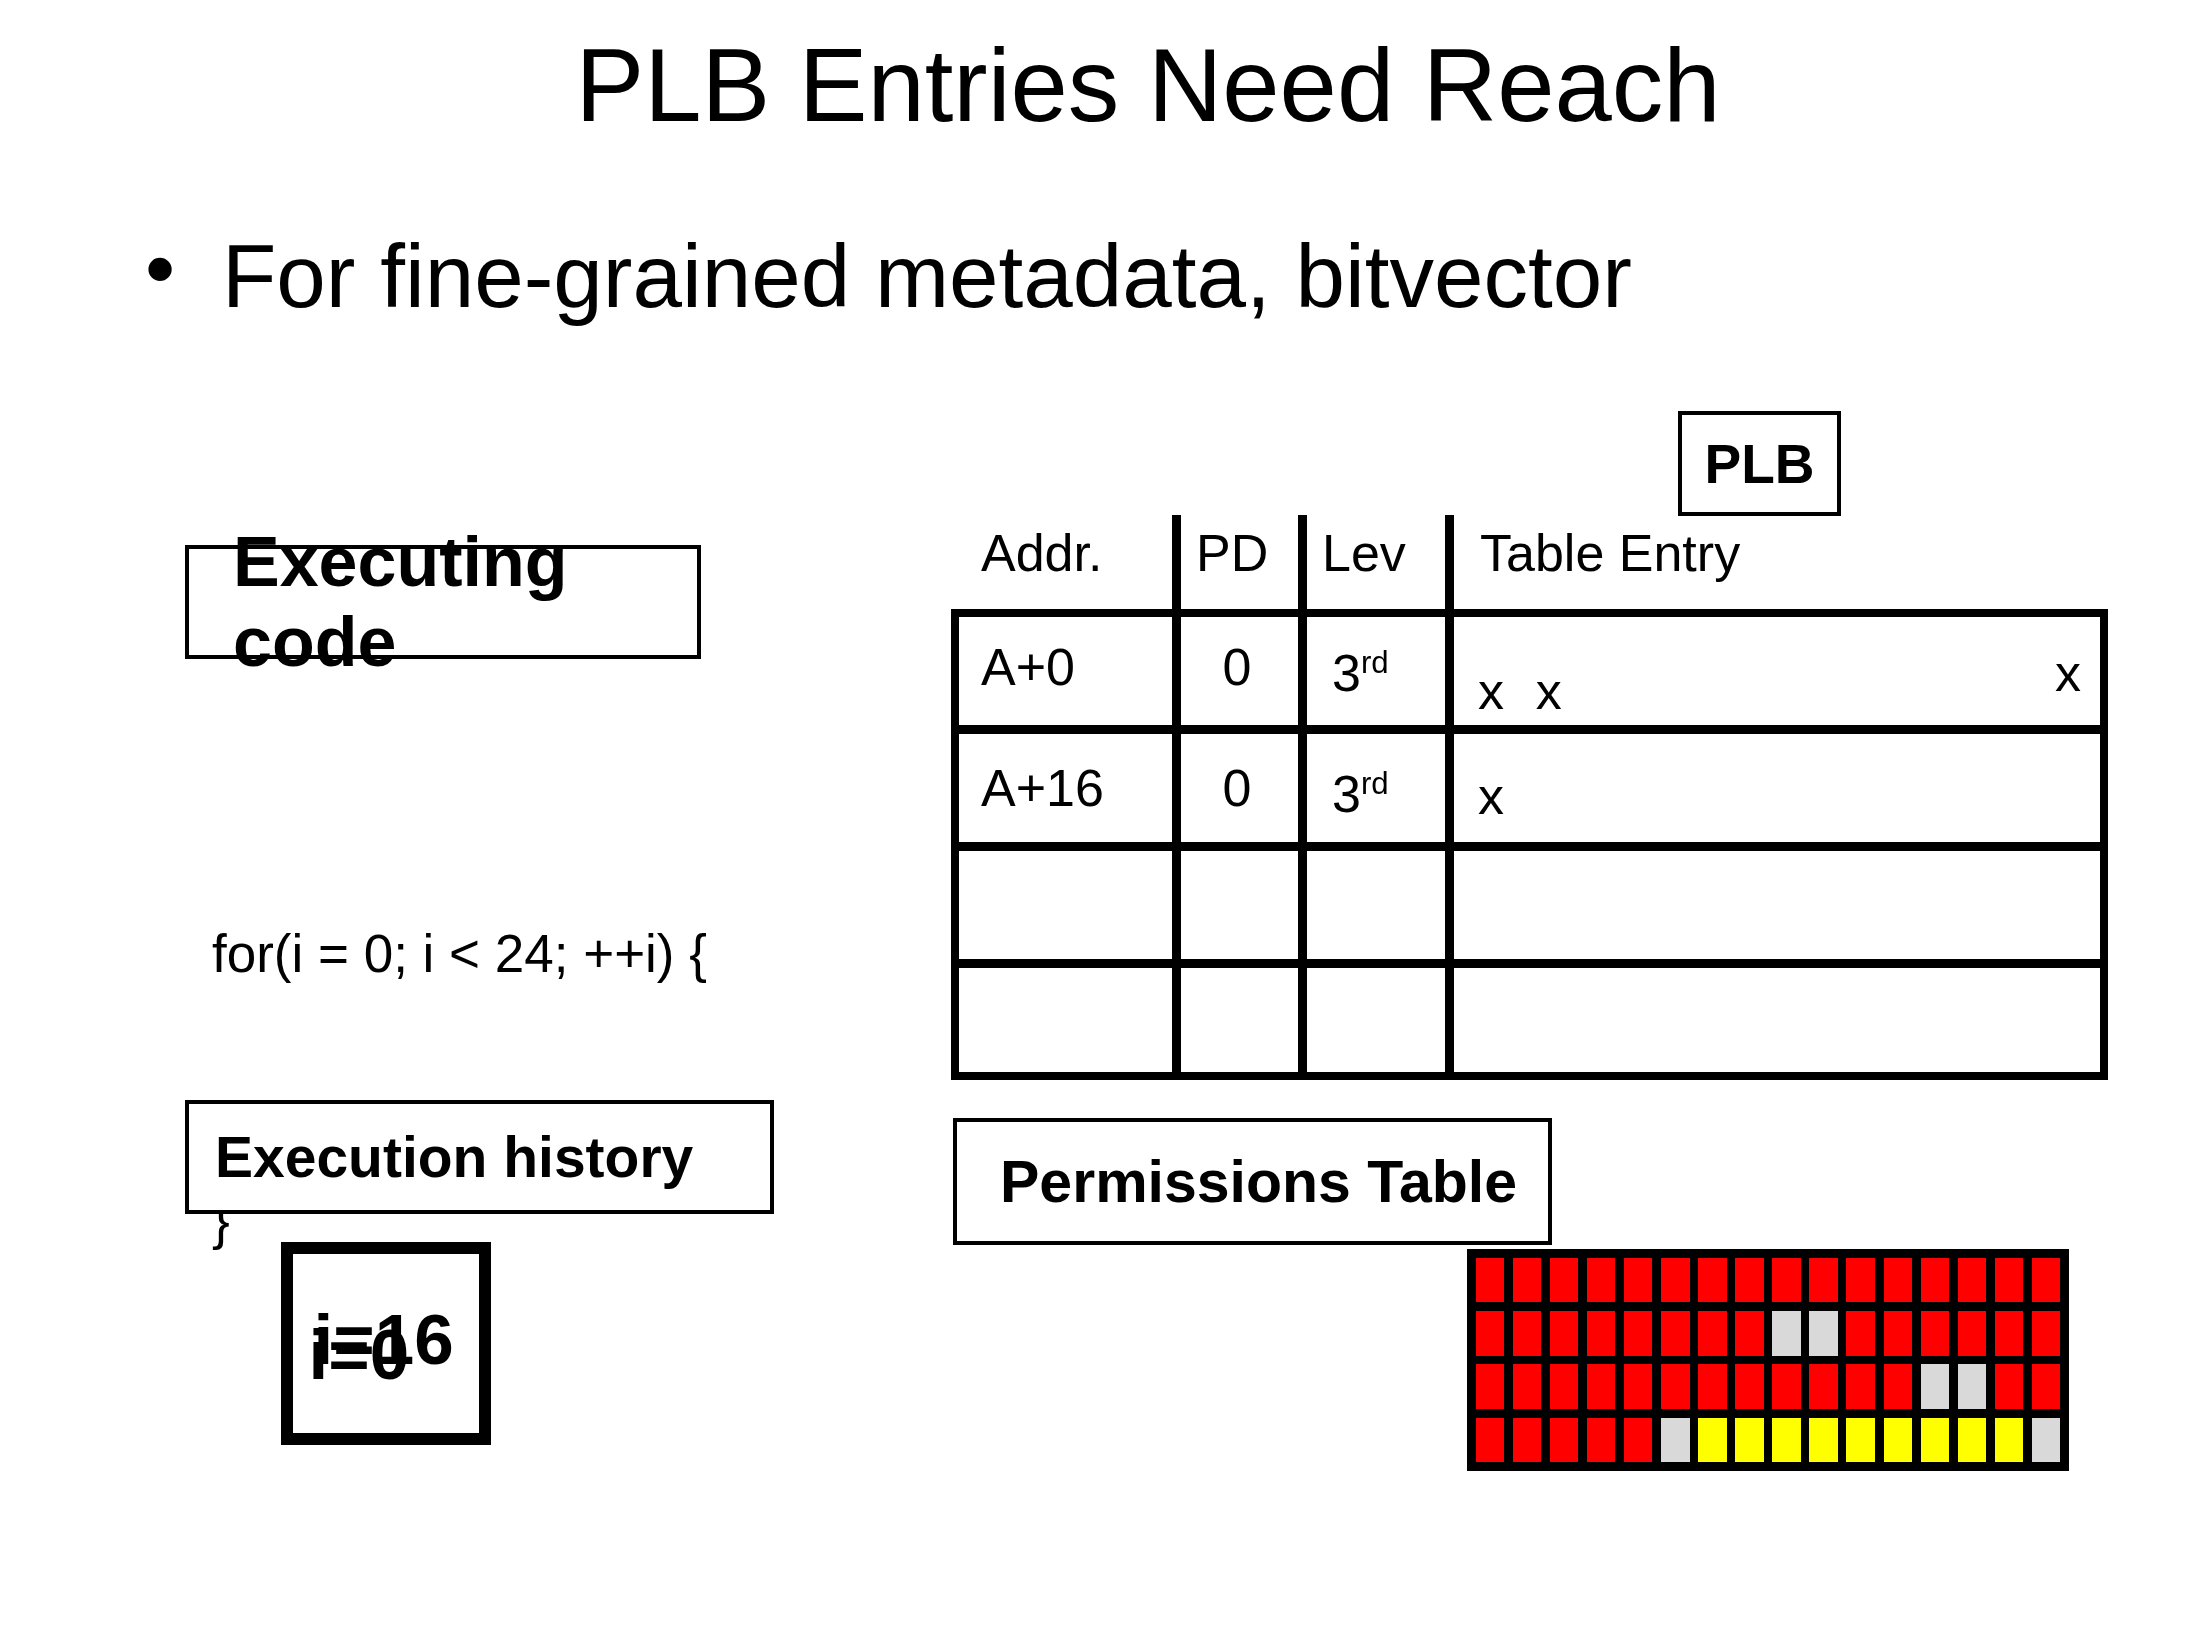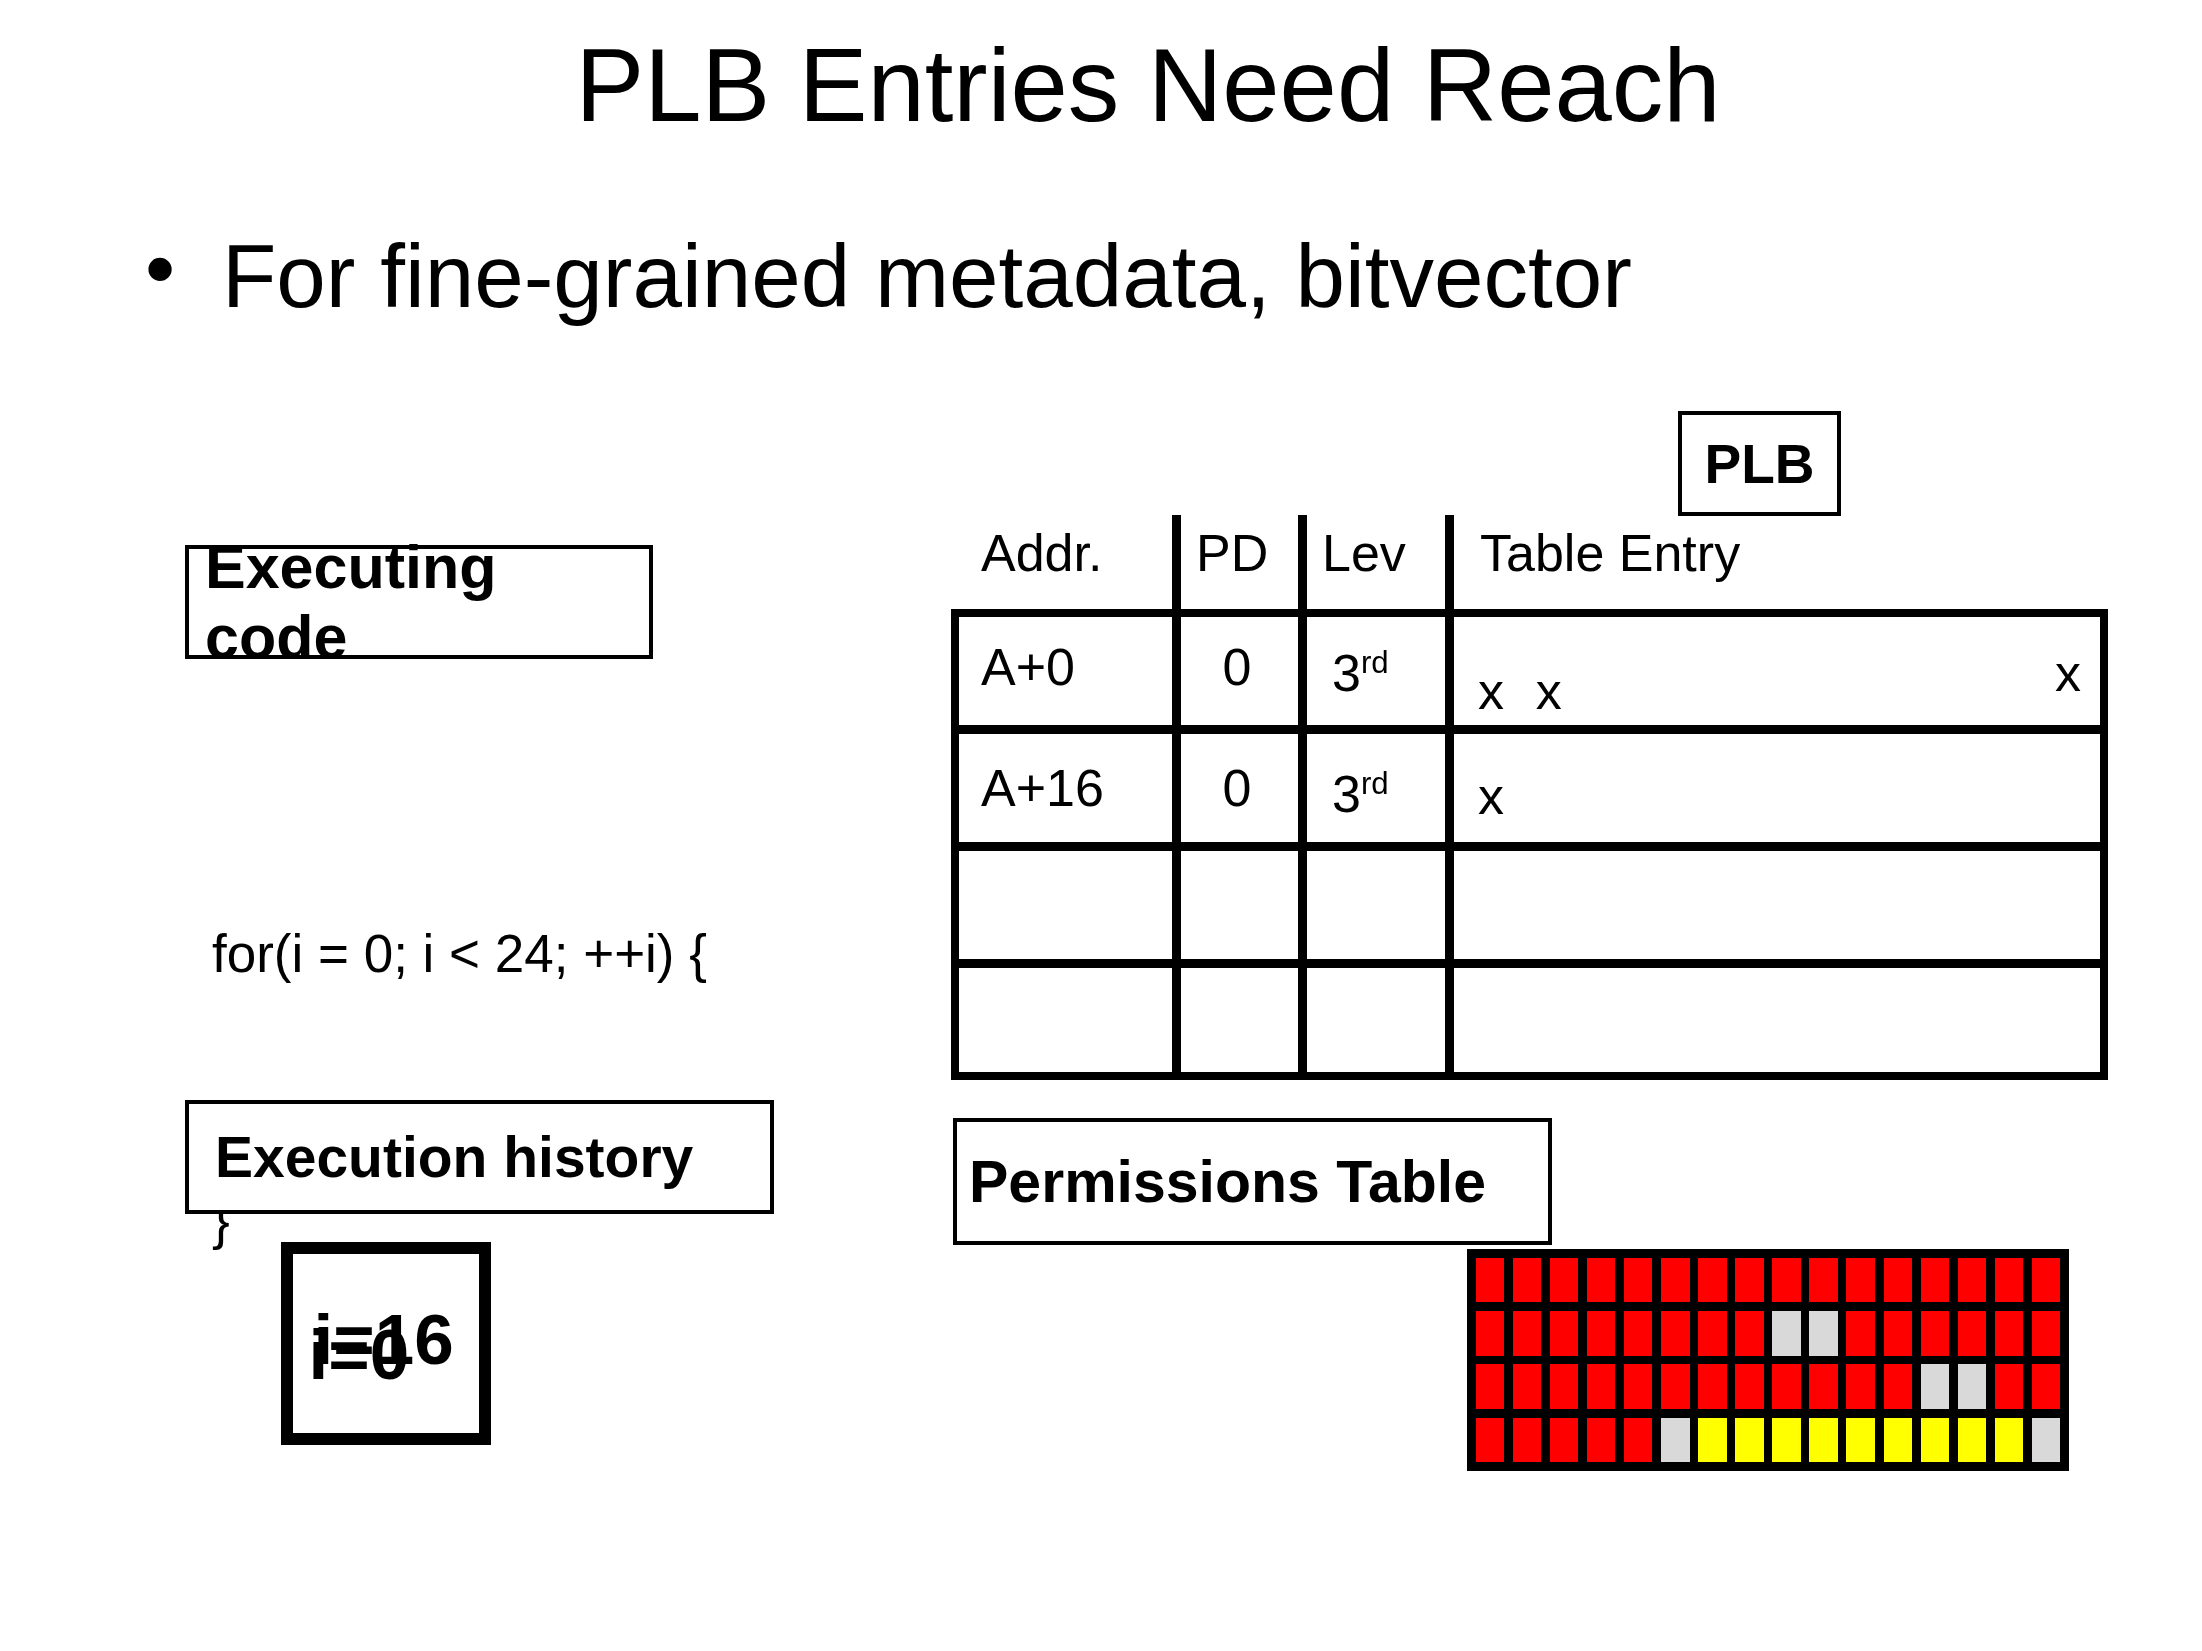--- a/index.html
+++ b/index.html
@@ -11,23 +11,23 @@
   .title{
     left:0;top:24px;width:2203px;box-sizing:border-box;padding-left:93px;
     text-align:center;font-size:103px;line-height:1.2;color:#000;
   }
   .bullet-marker{left:145px;top:225px;font-size:86px;line-height:1;}
   .bullet-text{left:222px;top:215px;font-size:89px;line-height:122px;}
   .label-box{
     box-sizing:border-box;border:4.3px solid #000;background:#fff;
     display:flex;align-items:center;font-weight:bold;
   }
-  .box-exec{left:185px;top:545px;width:468px;height:114px;font-size:61px;padding-left:16px;}
+  .box-exec{left:185px;top:545px;width:516px;height:114px;font-size:70px;padding-left:44px;}
   .box-hist{left:185px;top:1100px;width:589px;height:114px;font-size:57px;padding-left:26px;}
-  .box-perm{left:953px;top:1118px;width:599px;height:127px;font-size:59px;padding-left:12px;}
+  .box-perm{left:953px;top:1118px;width:599px;height:127px;font-size:59px;padding-left:43px;}
   .box-plb{left:1678px;top:411px;width:163px;height:105px;font-size:55px;justify-content:center;padding-left:0;}
   .code{left:212px;top:731px;font-size:53px;line-height:89px;white-space:pre;}
   .code .indent{margin-left:72px;}
   .hdr{font-size:52px;line-height:52px;top:527px;}
   .vline{background:#000;width:8.6px;top:515px;height:565px;}
   .tbl-border{
     left:951px;top:609px;width:1157px;height:471px;
     box-sizing:border-box;border:8.6px solid #000;background:transparent;
   }
   .hline{background:#000;left:951px;width:1157px;height:8.6px;}

